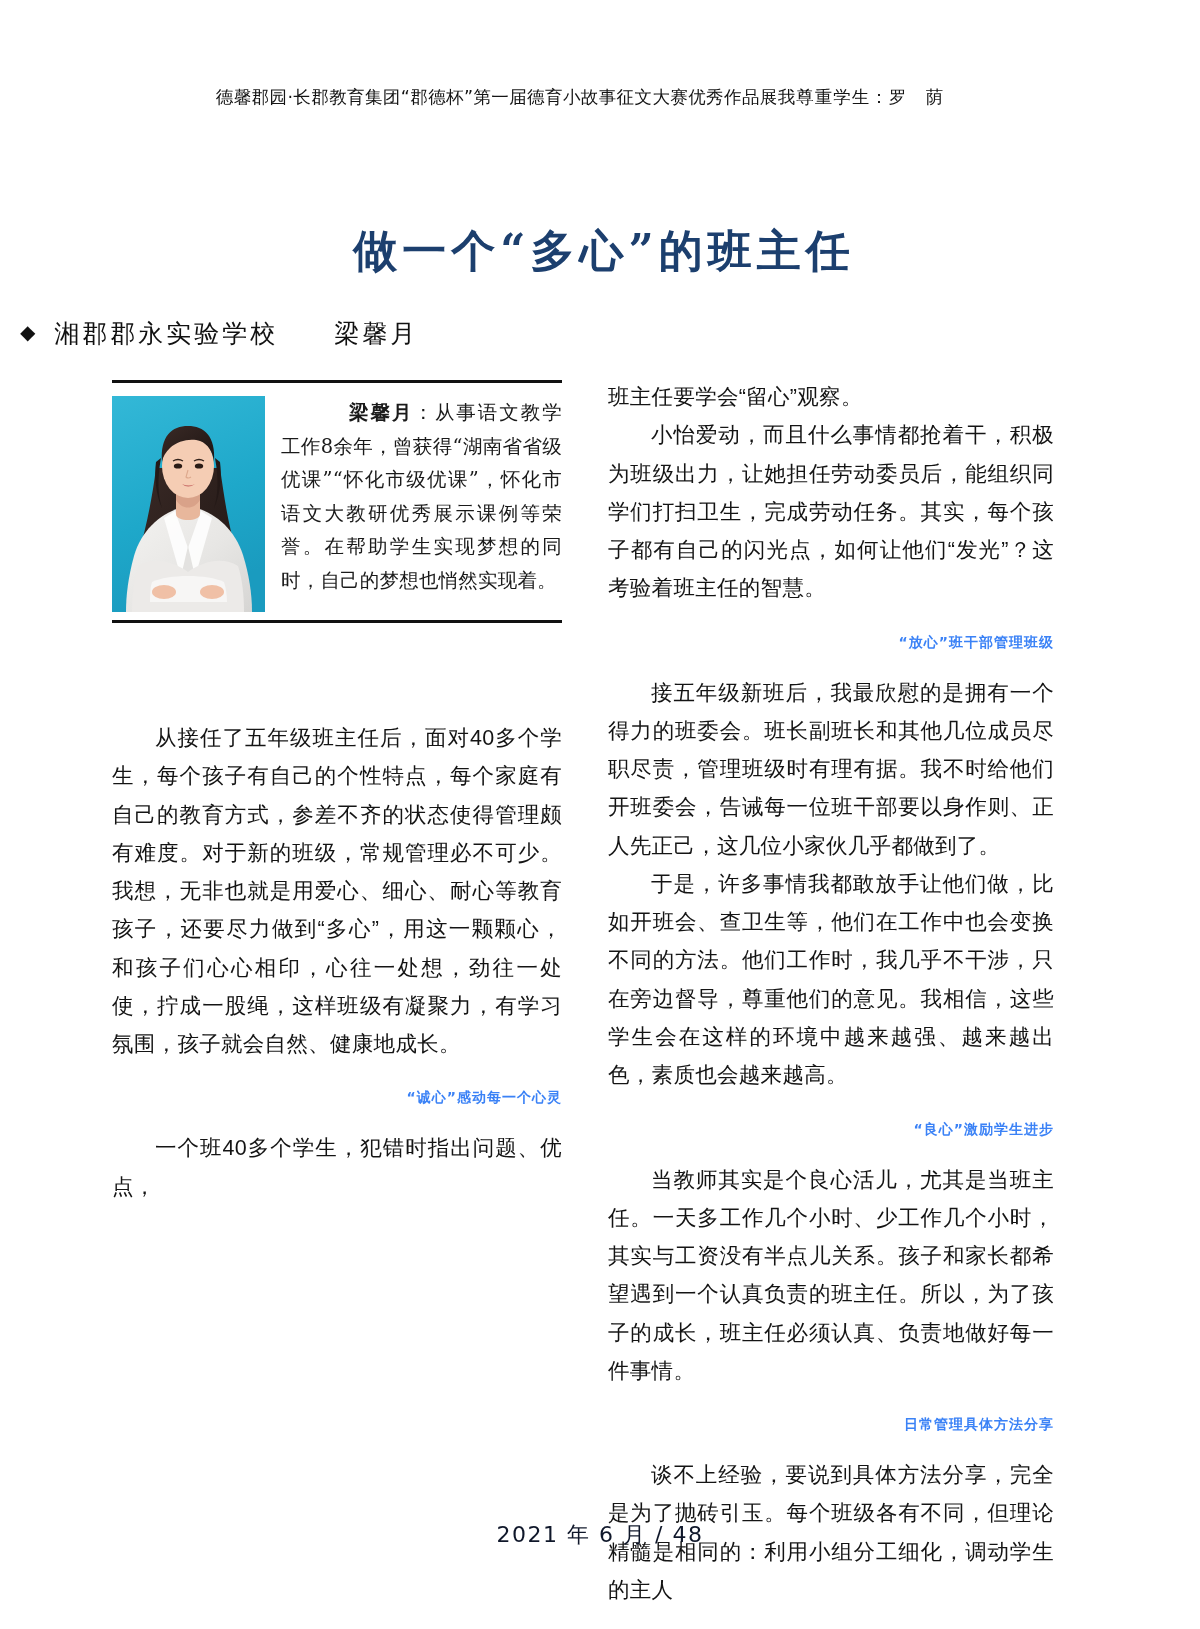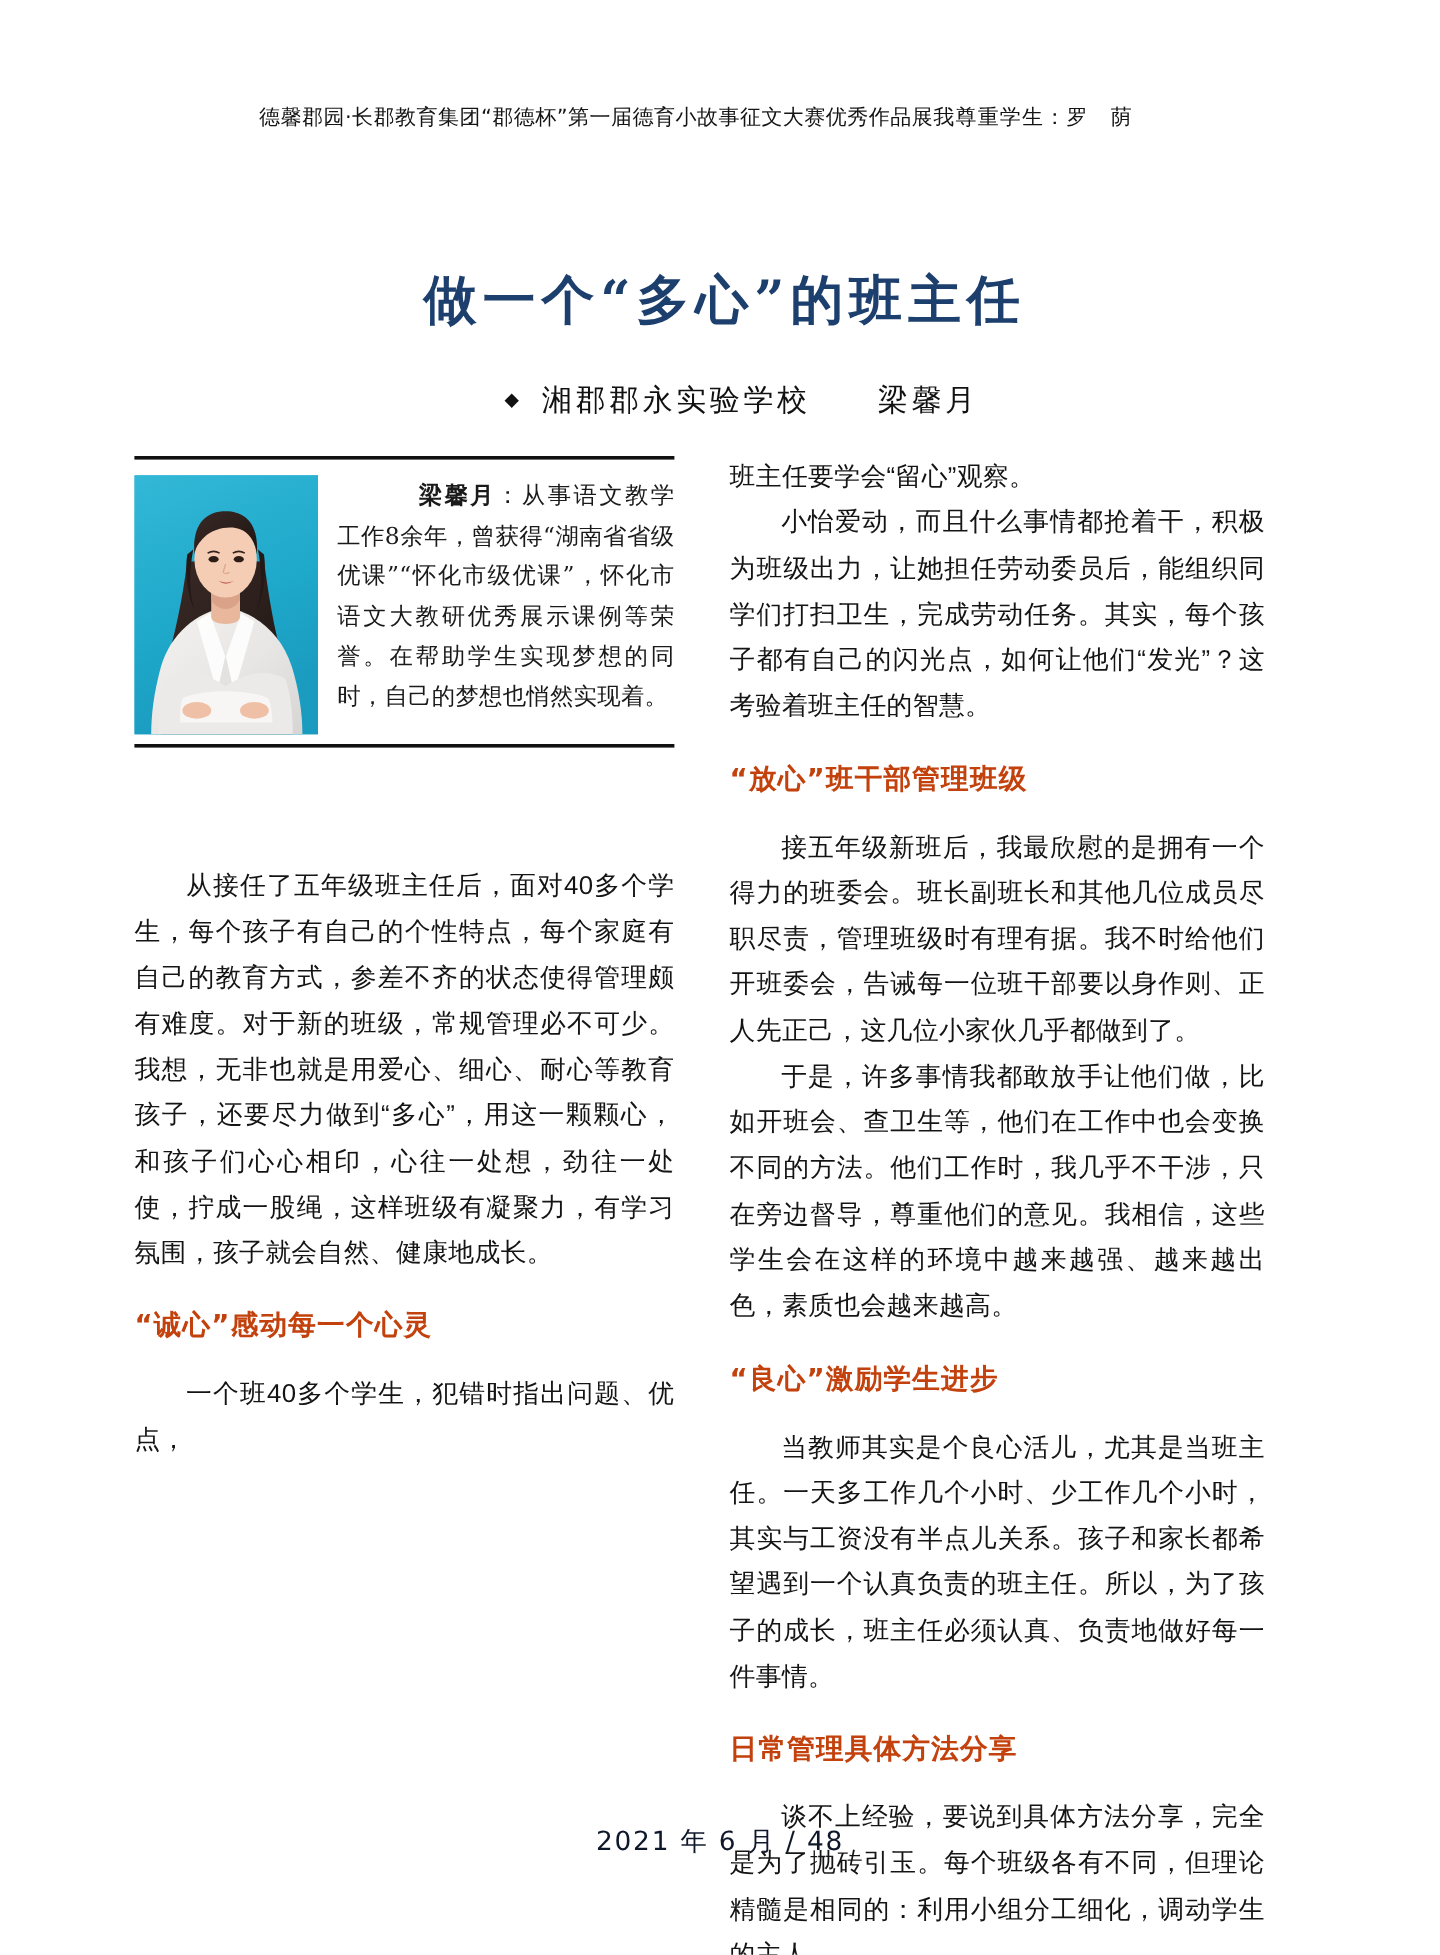--- a/index.html
+++ b/index.html
@@ -47,22 +47,21 @@
     color: #1c3f6e;
     letter-spacing: 5px;
     line-height: 1.2;
   }
 
   .article-byline {
     position: absolute;
     left: 0;
     top: 288px;
     width: 1200px;
-    text-align: center;
-    font-family: Liberation Mono, monospace;
+    font-family: Liberation Sans, sans-serif;
     font-size: 25px;
     color: #111111;
     letter-spacing: 3px;
     white-space: pre;
   }
   .article-byline .diamond {
     display: inline-block;
     font-size: 20px;
     vertical-align: 3px;
     margin-right: 16px;
@@ -130,25 +129,25 @@
     text-indent: 2em;
     text-align: justify;
     text-justify: inter-character;
     color: #141414;
     margin: 0;
   }
   .para.first-col-gap { margin-top: 96px; }
 
   .section-head {
     font-family: "DejaVu Sans", "Liberation Sans", sans-serif;
-    font-size: 23px;
+    font-size: 14px;
     font-weight: bold;
-    text-align: left;
+    text-align: right;
     letter-spacing: 1px;
-    color: #c2410c;
+    color: #3b82f6;
     margin: 26px 0 22px 0;
   }
 
   .col-right .para { font-size: 21.5px; }
 
   
   .page-footer {
     position: absolute;
     left: 0;
     top: 1520px;

